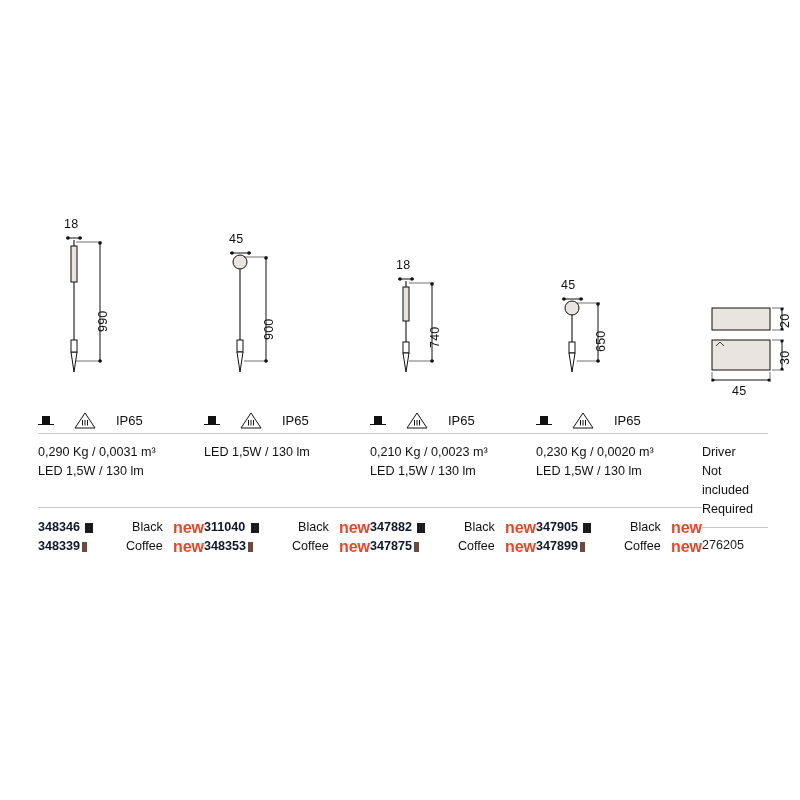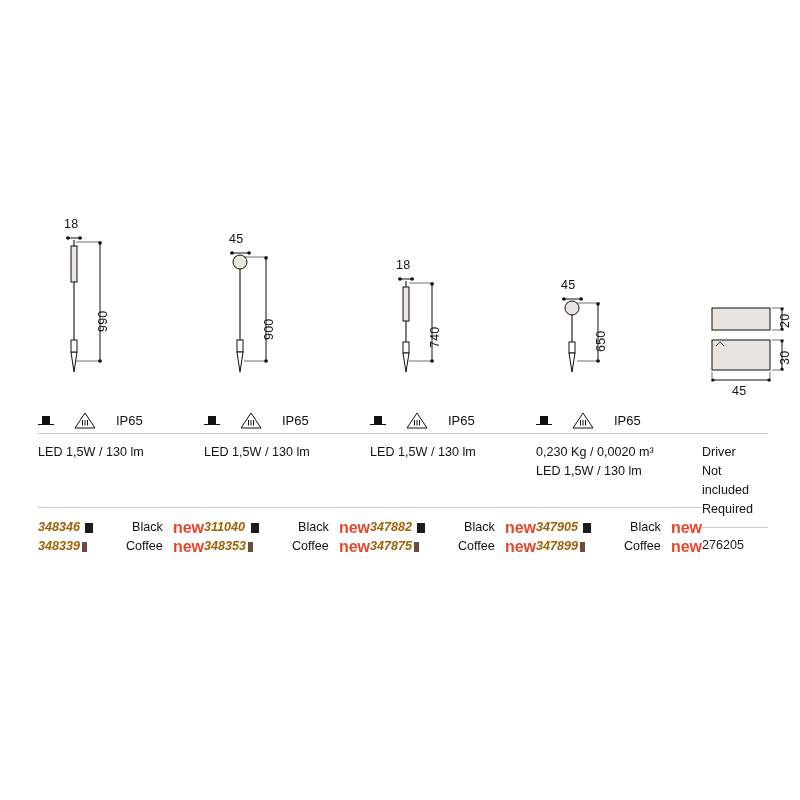--- a/index.html
+++ b/index.html
@@ -88,21 +88,21 @@
   .codes {
     padding-top: 10px;
     font-size: 12.6px;
     line-height: 19px;
   }
   .code-row {
     display: flex;
     align-items: center;
     white-space: nowrap;
   }
-  .code-num { font-weight: bold; color: #a16207; width: 56px; font-style: italic; }
+  .code-num { font-weight: bold; color: #0f172a; width: 56px; }
   .swatch {
     width: 10px; height: 10px; display: inline-block; margin: 0 7px 0 2px;
   }
   .sw-black { background: #1b1b1b; }
   .sw-coffee { background: #6e4a3e; }
   .color-name { color: #111; margin-left: 32px; }
   .newtag {
     color: #e8462a;
     font-weight: bold;
     margin-left: auto;
@@ -168,20 +168,21 @@
         <svg class="ip-class" viewBox="0 0 22 17">
           <polygon points="11,1 21,16 1,16" fill="none" stroke="#111" stroke-width="1"></polygon>
           <line x1="8.5" y1="8" x2="8.5" y2="13.5" stroke="#111" stroke-width="1"></line>
           <line x1="11" y1="8" x2="11" y2="13.5" stroke="#111" stroke-width="1"></line>
           <line x1="13.5" y1="8" x2="13.5" y2="13.5" stroke="#111" stroke-width="1"></line>
         </svg>
         <span class="ip-text">IP65</span>
       </div>
       <div class="sep-line"></div>
       <div class="specs">
+        <div>0,290 Kg / 0,0031 m³</div>
         <div>LED 1,5W / 130 lm</div>
       </div>
       <div class="sep-line"></div>
       <div class="codes">
         <div class="code-row">
           <span class="code-num">348346</span>
           <span class="swatch sw-black"></span>
           <span class="color-name">Black</span>
           <span class="newtag">new</span>
         </div>
@@ -280,20 +281,21 @@
         <svg class="ip-class" viewBox="0 0 22 17">
           <polygon points="11,1 21,16 1,16" fill="none" stroke="#111" stroke-width="1"></polygon>
           <line x1="8.5" y1="8" x2="8.5" y2="13.5" stroke="#111" stroke-width="1"></line>
           <line x1="11" y1="8" x2="11" y2="13.5" stroke="#111" stroke-width="1"></line>
           <line x1="13.5" y1="8" x2="13.5" y2="13.5" stroke="#111" stroke-width="1"></line>
         </svg>
         <span class="ip-text">IP65</span>
       </div>
       <div class="sep-line"></div>
       <div class="specs">
+        <div>0,210 Kg / 0,0023 m³</div>
         <div>LED 1,5W / 130 lm</div>
       </div>
       <div class="sep-line"></div>
       <div class="codes">
         <div class="code-row">
           <span class="code-num">347882</span>
           <span class="swatch sw-black"></span>
           <span class="color-name">Black</span>
           <span class="newtag">new</span>
         </div>

